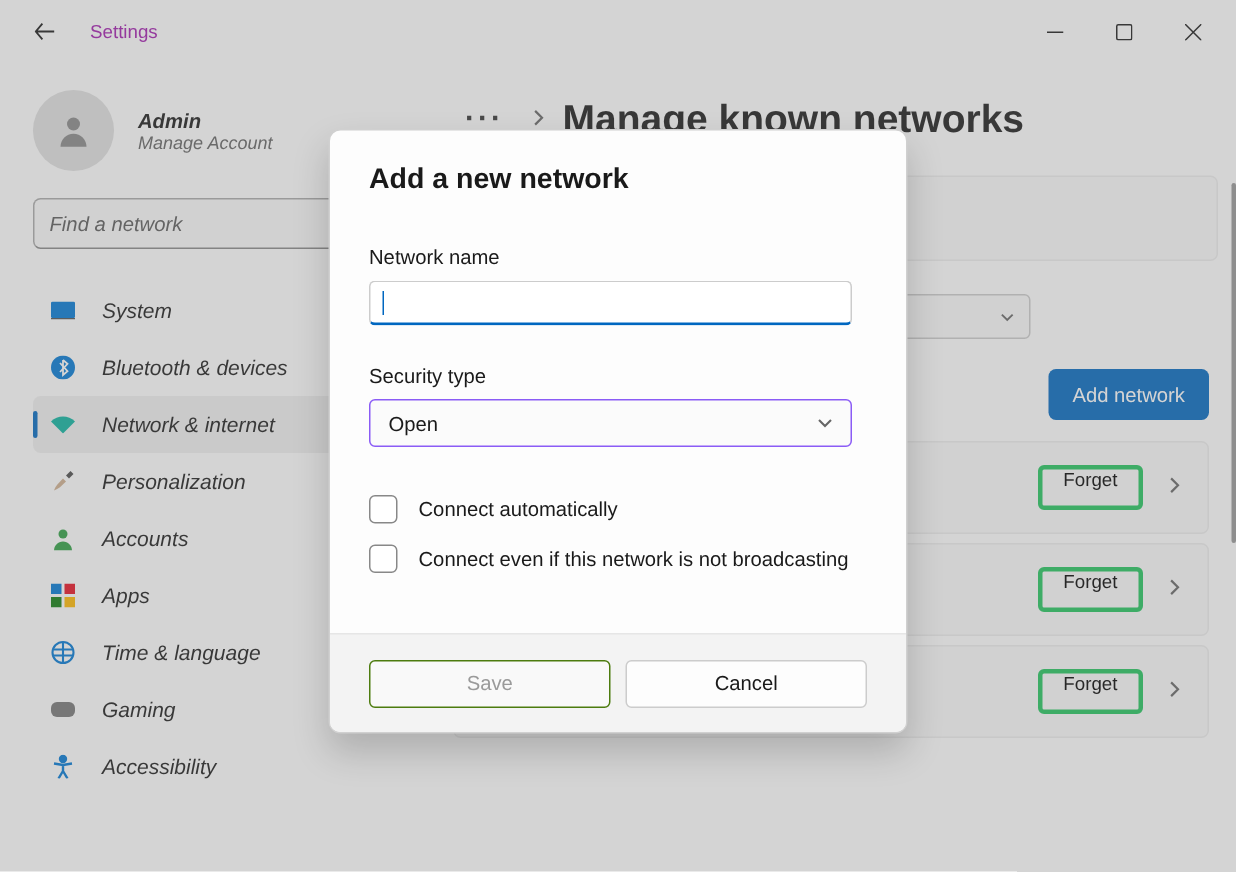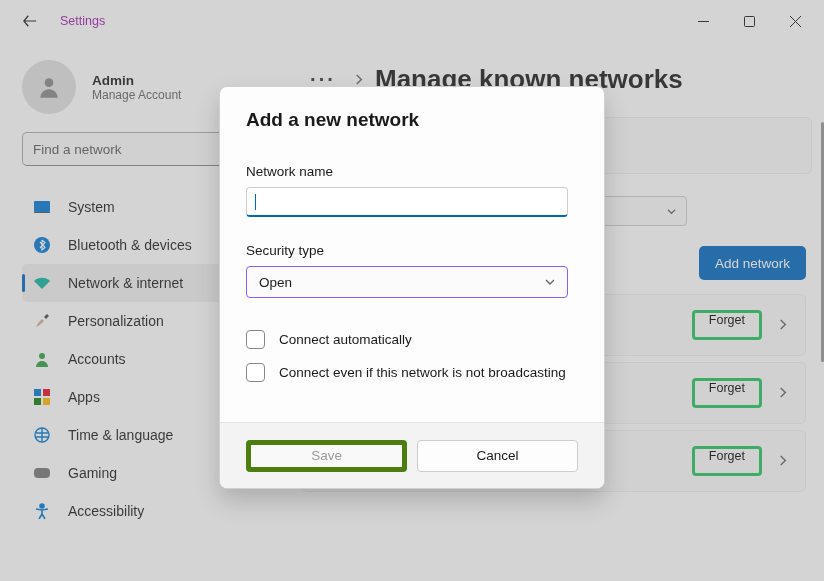--- a/index.html
+++ b/index.html
@@ -10,21 +10,21 @@
     .title-bar .back-btn { width:24px; height:24px; display:flex; align-items:center; justify-content:center; margin-right:18px; cursor:pointer; }
     .title-bar .back-btn svg { width:14px; height:14px; }
     .title-bar .title { font-size:12.5px; color:#a21caf; }
     .title-bar .spacer { flex:1; }
     .sys-btns { display:flex; }
     .sys-btn { width:46px; height:30px; display:flex; align-items:center; justify-content:center; cursor:pointer; }
     .sys-btn svg { width:11px; height:11px; stroke:#1a1a1a; stroke-width:1; }
 
     .content { flex:1; display:flex; min-height:0; }
 
-    .sidebar { width:296px; padding:18px 0 0 22px; display:flex; flex-direction:column; }
+    .sidebar { width:296px; padding:18px 0 0 22px; display:flex; flex-direction:column;font-style:italic; }
     .user-card { display:flex; align-items:center; margin-bottom:18px; }
     .avatar { width:54px; height:54px; border-radius:27px; background:#e0e0e0; display:flex; align-items:center; justify-content:center; margin-right:16px; }
     .avatar svg { width:26px; height:26px; fill:#888; }
     .user-name { font-weight:600; font-size:13.5px; color:#1a1a1a; }
     .user-type { font-size:12px; color:#646464; }
     .search { width:258px; height:34px; border:1px solid #aaa; border-bottom:1.5px solid #888; border-radius:5px; background:#fbfbfb; padding:0 10px; display:flex; align-items:center; margin-bottom:22px; }
     .search span { font-size:13.5px; color:#5a5a5a; }
     .nav { display:flex; flex-direction:column; width:270px; }
     .nav-item { display:flex; align-items:center; height:38px; padding:0 12px; font-size:14px; color:#1a1a1a; border-radius:5px; cursor:pointer; position:relative;text-align:right; }
     .nav-item.active { background:rgba(0,0,0,0.055); }
@@ -59,21 +59,21 @@
     .field-lbl { font-size:13.5px; color:#1a1a1a; margin-bottom:8px; }
     .text-input { width:322px; height:30px; border:1px solid #ccc; border-bottom:2px solid #0067c0; border-radius:4px; background:#fff; padding:0 8px; display:flex; align-items:center; margin-bottom:26px; }
     .text-input .caret { width:1px; height:16px; background:#0067c0; }
     .sel-input { width:322px; height:32px; border:1px solid #8b5cf6; border-radius:4px; background:#fbfbfb; display:flex; align-items:center; justify-content:space-between; padding:0 12px; font-size:13.5px; color:#1a1a1a; margin-bottom:32px; cursor:pointer; }
     .sel-input svg { width:10px; height:10px; }
     .chk-row { display:flex; align-items:center; margin-bottom:14px; }
     .chkbox { width:19px; height:19px; border:1px solid #888; border-radius:4px; margin-right:14px; background:#fff; cursor:pointer; }
     .chk-row span { font-size:13.5px; color:#1a1a1a; }
     .dlg-footer { height:66px; background:#f3f3f3; border-top:1px solid #e6e6e6; display:flex; align-items:center; justify-content:center; gap:10px; padding:0 26px; }
     .dlg-btn { width:166px; height:32px; border-radius:4px; font-size:13.5px; display:flex; align-items:center; justify-content:center; cursor:pointer; }
-    .dlg-btn.primary { background:#f9f9f9; border:5px solid #4d7c0f; color:#9a9a9a; }
+    .dlg-btn.primary { background:#f9f9f9; border:1px solid #4d7c0f; color:#9a9a9a; }
     .dlg-btn.secondary { background:#fdfdfd; border:1px solid #ccc; color:#1a1a1a; }
   </style>
 </head>
 <body>
 
 <div class="title-bar">
   <div class="back-btn">
     <svg viewBox="0 0 16 16" fill="none" stroke="#1a1a1a" stroke-width="1.4">
         <path d="M15 8H1M6 2 1 8l5 6"></path>
       </svg>

